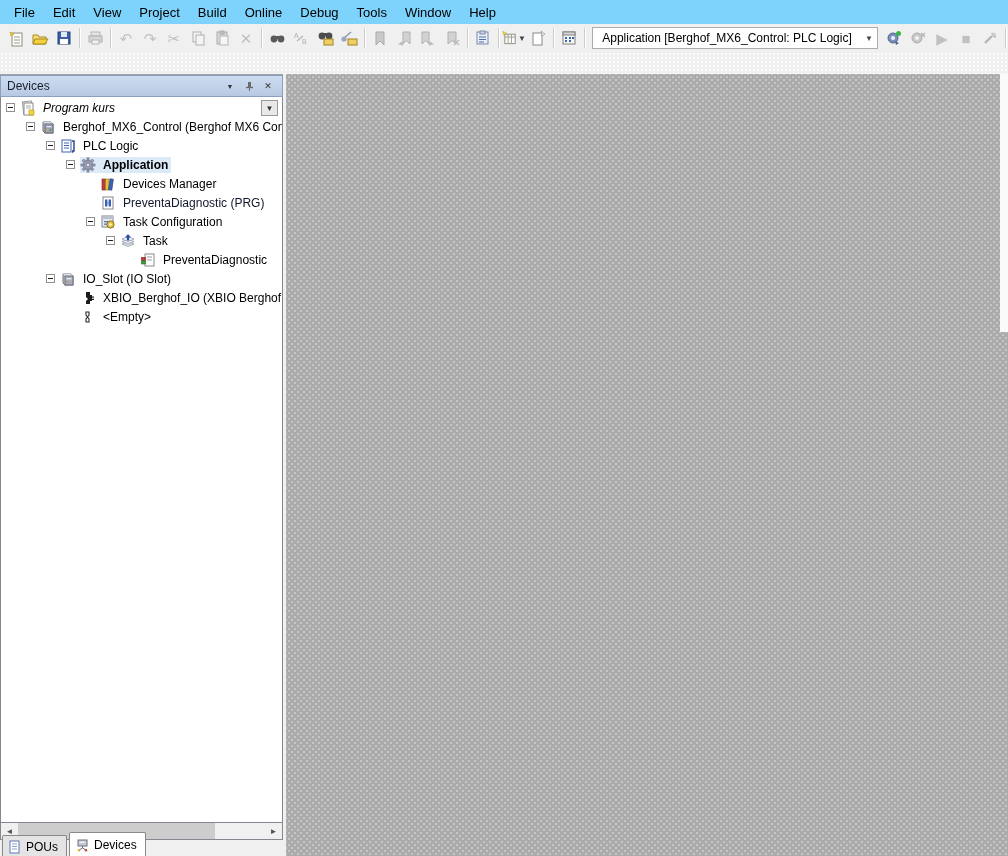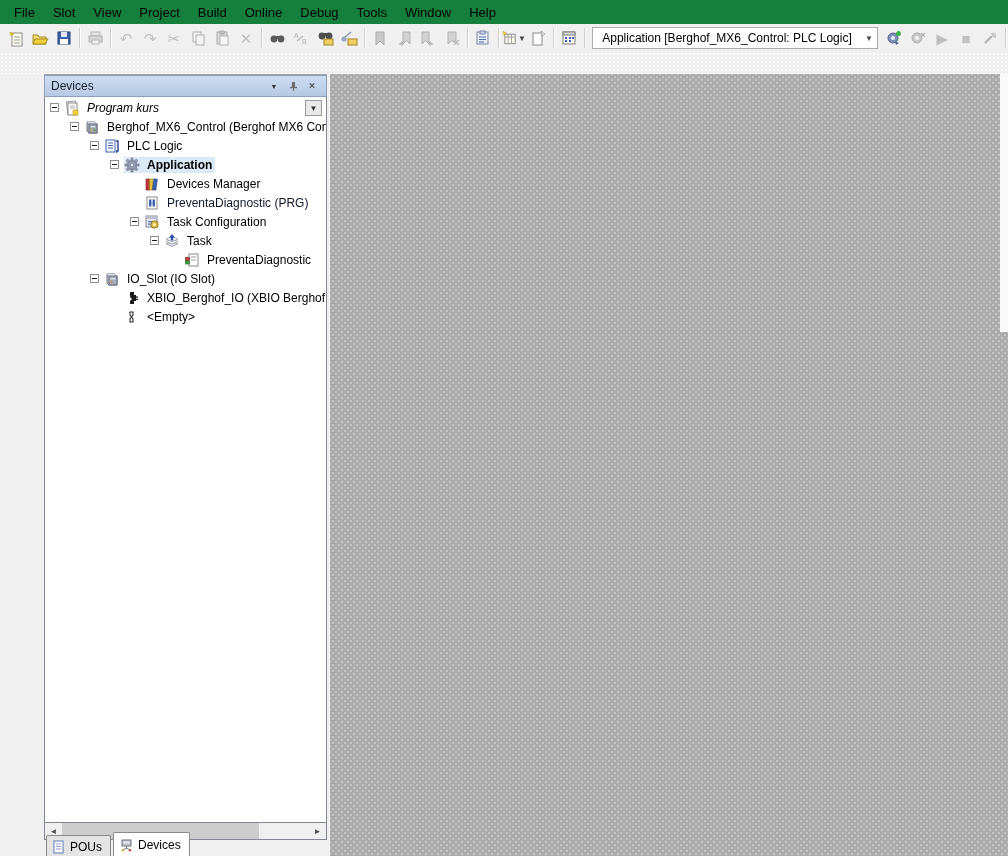--- a/index.html
+++ b/index.html
@@ -2,21 +2,21 @@
 <html><head>
 <meta charset="utf-8">
 <style>
   * { margin:0; padding:0; box-sizing:border-box; }
   html,body { width:1008px; height:856px; overflow:hidden;
     font-family:"Liberation Sans","DejaVu Sans",sans-serif; }
   body { background:#f0f0f0; position:relative; font-size:12px; color:#000; }
 
   
   .menubar { height:24px; display:flex; align-items:center; padding-left:5px;
-    background:#15803d;text-align:right; }
+    background:#7dd3fc;text-align:right; }
   .menu-item { padding:3px 9px; font-size:13px; cursor:default; }
 
   
   .toolbar { height:28px; display:flex; align-items:center; padding-left:4px;
     background:#f0f0f0; overflow:hidden; white-space:nowrap; }
   .tb { width:24px; height:24px; display:inline-flex; align-items:center;
     justify-content:center; flex:0 0 auto; border-radius:2px; }
   .tb svg { display:block; }
   .tbglyph { font-size:15px; line-height:1; }
   .disabled { color:#b0b0b0; opacity:.75; }
@@ -32,21 +32,21 @@
   
   .dockgap { height:22px; background:#f0f0f0;
     background-image:radial-gradient(#fbfbfb 1px, transparent 1px);
     background-size:4px 4px; }
 
   
   .content { position:absolute; top:74px; left:0; right:0; bottom:0; display:flex; }
 
   
   .panel { width:283px; display:flex; flex-direction:column; background:#f0f0f0;
-    border-top:1px solid #a0a0a0;margin-left:44px; }
+    border-top:1px solid #a0a0a0; }
   .panel-title { height:22px; background:linear-gradient(#cddcf1,#b7c9e2);
     border:1px solid #8ba0bc; display:flex; align-items:center; padding:0 6px;
     font-size:12px; color:#17202c; }
   .panel-title .t { flex:1; }
   .pt-btn { width:16px; height:15px; display:inline-flex; align-items:center;
     justify-content:center; font-size:9px; color:#333; margin-left:3px; }
 
   .tree-wrap { flex:1; background:#ffffff; border:1px solid #828790; border-top:none;
     position:relative; overflow:hidden; }
   .tree { position:absolute; inset:1px; }
@@ -94,21 +94,21 @@
                      radial-gradient(#c6c6c6 1px, transparent 1.3px);
     background-size:6px 6px; background-position:0 0,3px 3px; }
   .mdi-white-strip { position:absolute; top:0; right:0; width:8px; height:258px;
     background:#fafafa; }
 </style>
 </head>
 <body>
 
 <div class="menubar">
   <span class="menu-item">File</span>
-  <span class="menu-item">Slot</span>
+  <span class="menu-item">Edit</span>
   <span class="menu-item">View</span>
   <span class="menu-item">Project</span>
   <span class="menu-item">Build</span>
   <span class="menu-item">Online</span>
   <span class="menu-item">Debug</span>
   <span class="menu-item">Tools</span>
   <span class="menu-item">Window</span>
   <span class="menu-item">Help</span>
 </div>
 

